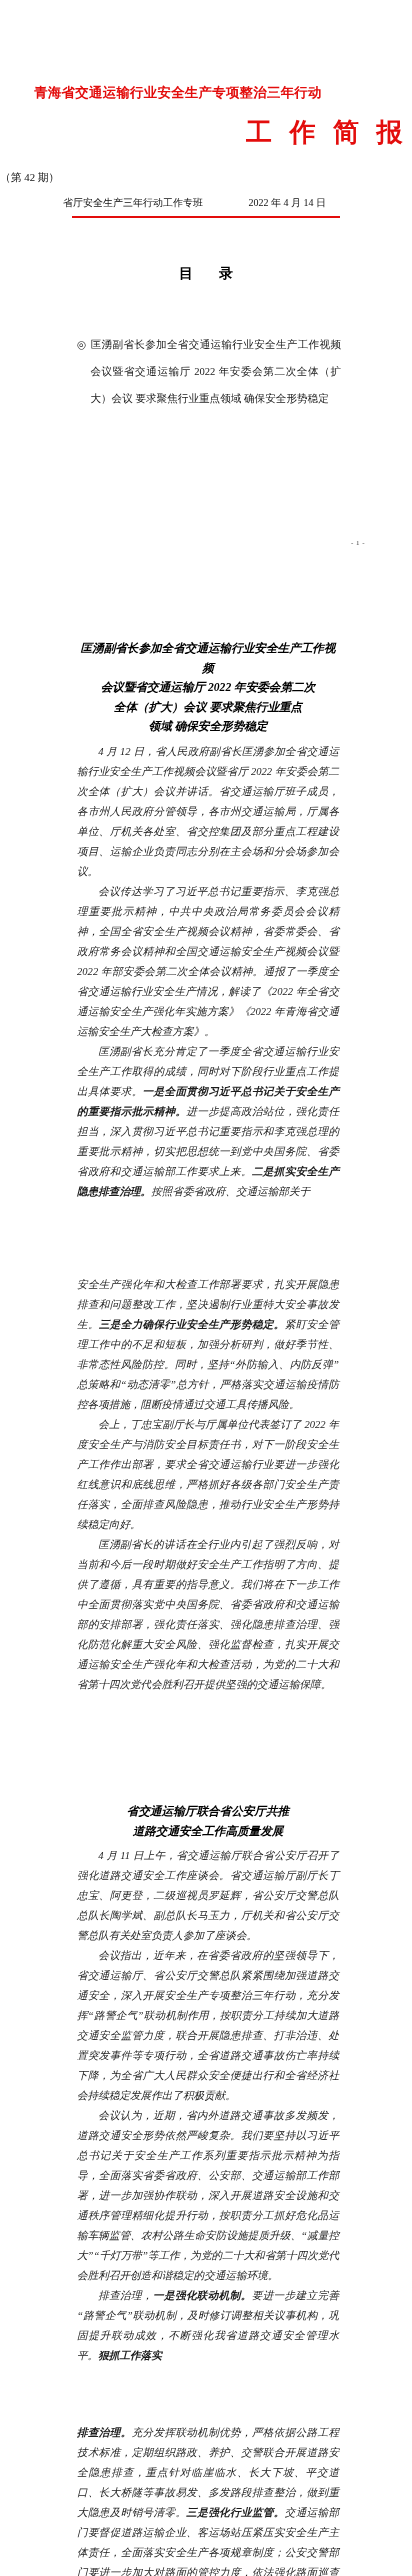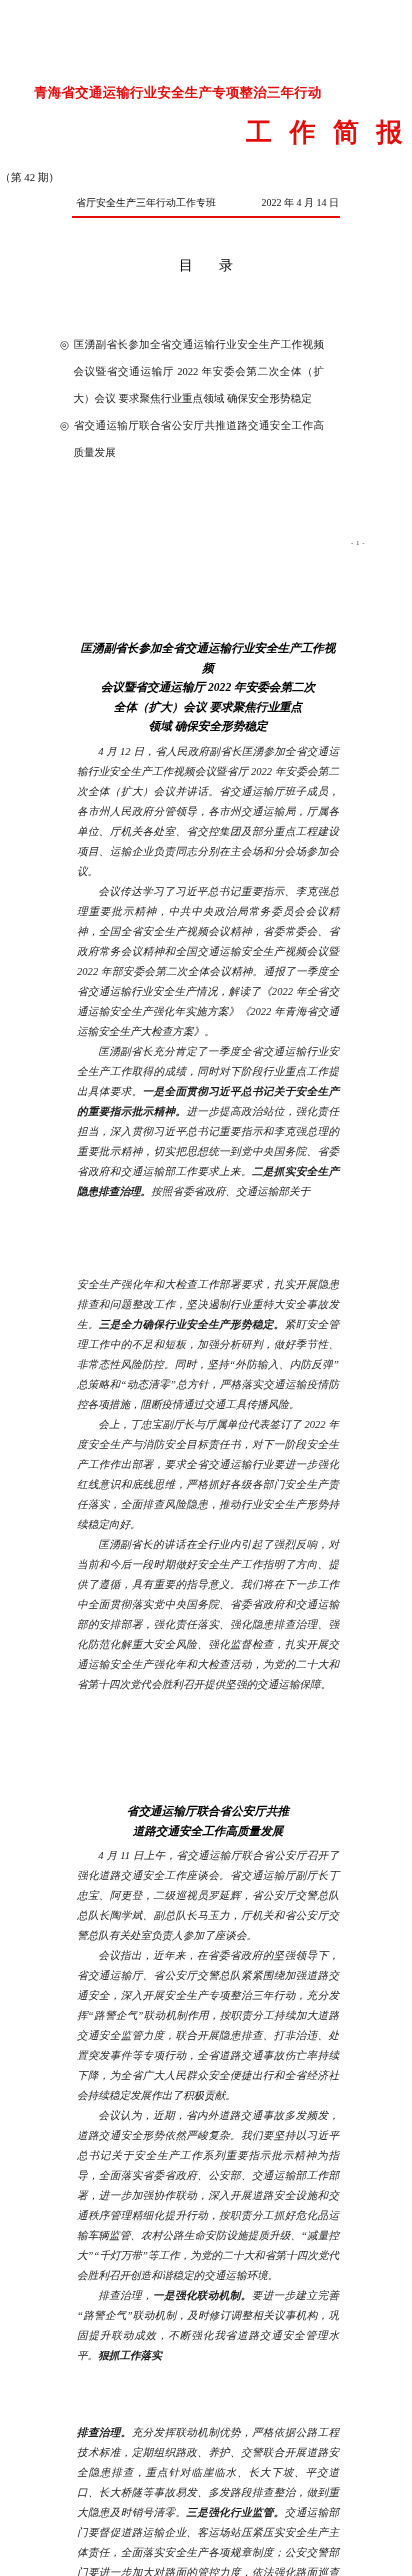--- a/index.html
+++ b/index.html
@@ -4,27 +4,27 @@
 <style>
   html,body{margin:0;padding:0;background:#ffffff;}
   #page{position:relative;width:412px;height:2915px;background:#ffffff;overflow:hidden;
         font-family:"Liberation Serif","DejaVu Serif",serif;color:#1f1f1f;}
   
   .campaign-title{position:absolute;top:84px;left:0;width:356px;text-align:center;
     font-size:13.4px;font-weight:bold;color:#e30d0c;letter-spacing:0.3px;white-space:nowrap;}
   .bulletin-title{position:absolute;top:115px;left:8px;width:412px;text-align:right;
     font-size:26px;font-weight:bold;color:#e30d0c;letter-spacing:17.5px;text-indent:17.5px;white-space:nowrap;}
   .issue-no{position:absolute;top:171px;left:0;width:412px;font-size:10.8px;color:#111;}
-  .issue-meta{position:absolute;top:196px;left:76px;width:263px;display:flex;
+  .issue-meta{position:absolute;top:196px;left:63px;width:263px;display:flex;
     justify-content:space-between;font-size:10px;color:#111;}
   .red-rule{position:absolute;top:216px;left:72px;width:268px;height:1.5px;background:#e30d0c;}
   
-  .toc-heading{position:absolute;top:257px;left:0;width:412px;text-align:center;
-    font-size:14px;font-weight:normal;letter-spacing:11.3px;text-indent:11.3px;color:#000;}
-  .toc-list{position:absolute;top:331px;left:60px;width:264px;font-size:10.6px;
+  .toc-heading{position:absolute;top:265px;left:0;width:412px;text-align:center;
+    font-size:14px;font-weight:bold;letter-spacing:11.3px;text-indent:11.3px;color:#000;}
+  .toc-list{position:absolute;top:331px;left:77px;width:264px;font-size:10.6px;
     line-height:27px;text-align:justify;color:#1a1a1a;}
   .toc-item{padding-left:13.4px;text-indent:-13.4px;}
   .toc-bullet{display:inline-block;text-indent:0;width:13.4px;}
   .pageno{position:absolute;font-size:7px;color:#3c3c3c;letter-spacing:0.5px;}
   .pageno-1{top:539px;left:351px;}
   
   .flow{position:absolute;left:77px;width:262px;font-size:10.6px;line-height:20px;
     text-align:justify;color:#1c1c1c;font-style:italic;}
   .flow-1{top:639px;}
   .flow-2{top:1802px;}
@@ -47,23 +47,20 @@
   <div class="issue-meta">
     <span>省厅安全生产三年行动工作专班</span>
     <span>2022 年 4 月 14 日</span>
   </div>
   <div class="red-rule"></div>
 
   <div class="toc-heading">目  录</div>
   <div class="toc-list">
     <div class="toc-item">
       <span class="toc-bullet">◎</span><span>匡湧副省长参加全省交通运输行业安全生产工作视频会议暨省交通运输厅 2022 年安委会第二次全体（扩大）会议 要求聚焦行业重点领域 确保安全形势稳定</span>
-    </div>
-    <div class="toc-item">
-      <span class="toc-bullet">◎</span><span>省交通运输厅联合省公安厅共推道路交通安全工作高质量发展</span>
     </div>
   </div>
 
   <div class="pageno pageno-1">- 1 -</div>
 
   <div class="flow flow-1">
     <div class="art-title">
       <div>匡湧副省长参加全省交通运输行业安全生产工作视频</div>
       <div>会议暨省交通运输厅 2022 年安委会第二次</div>
       <div>全体（扩大）会议 要求聚焦行业重点</div>

